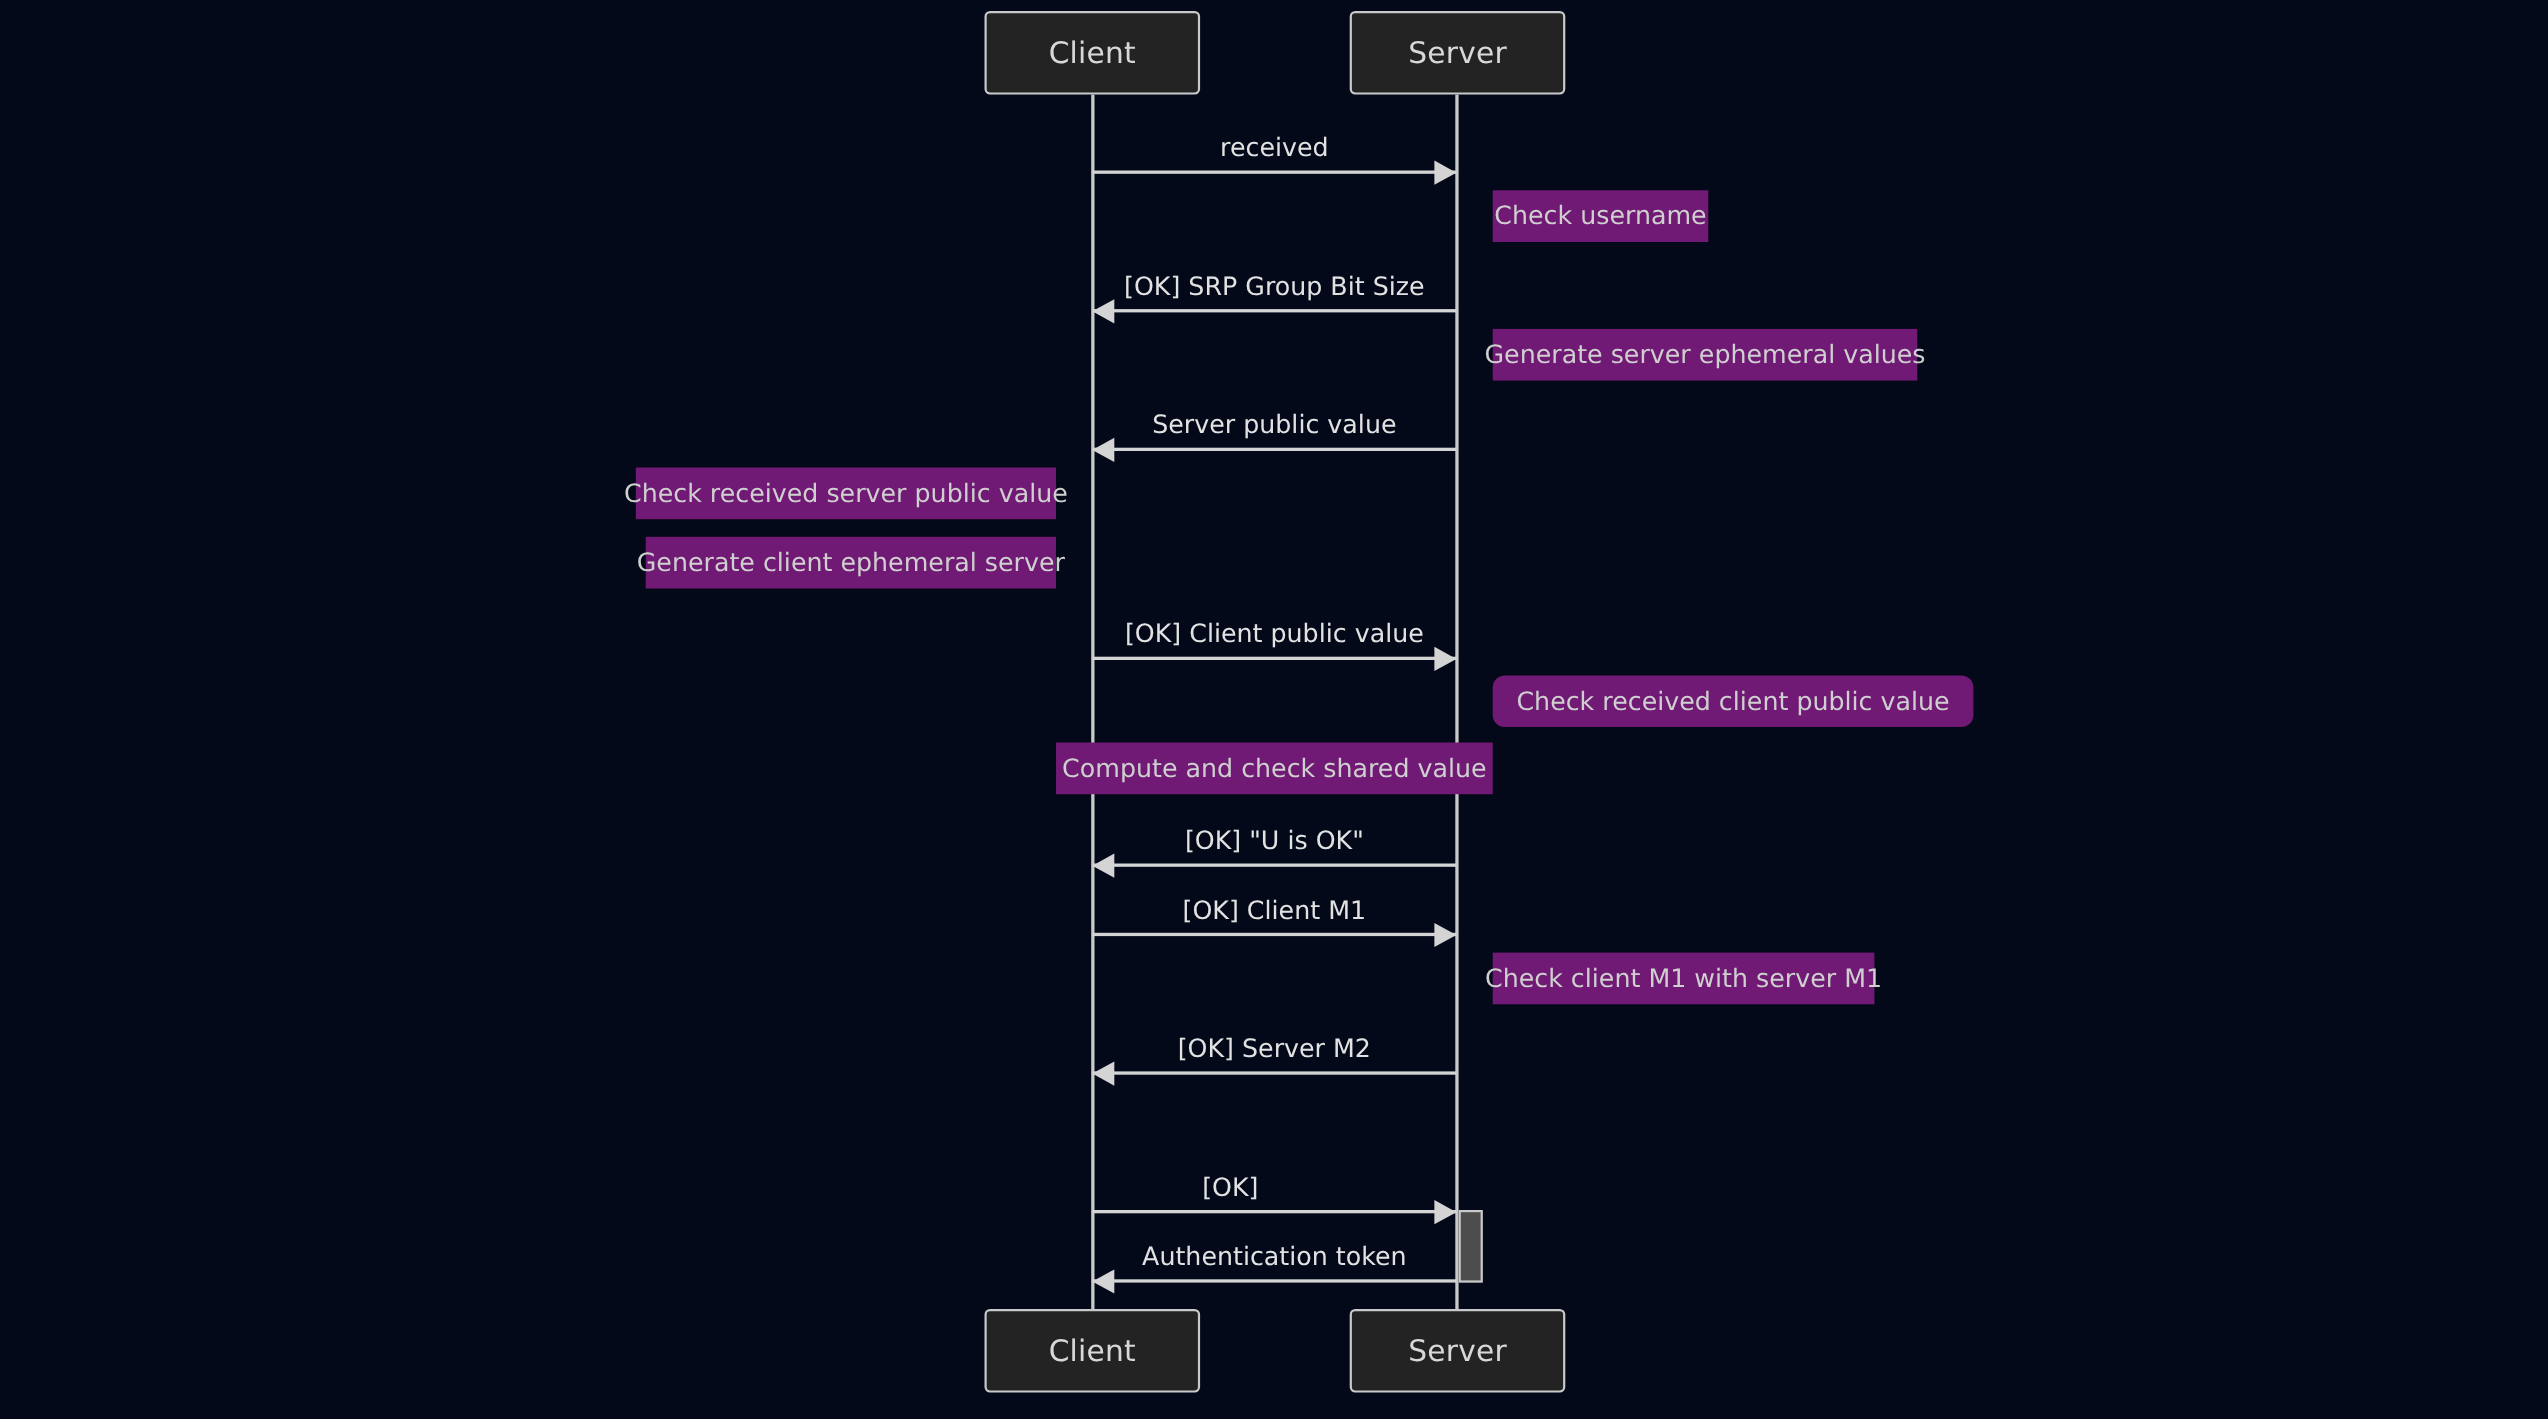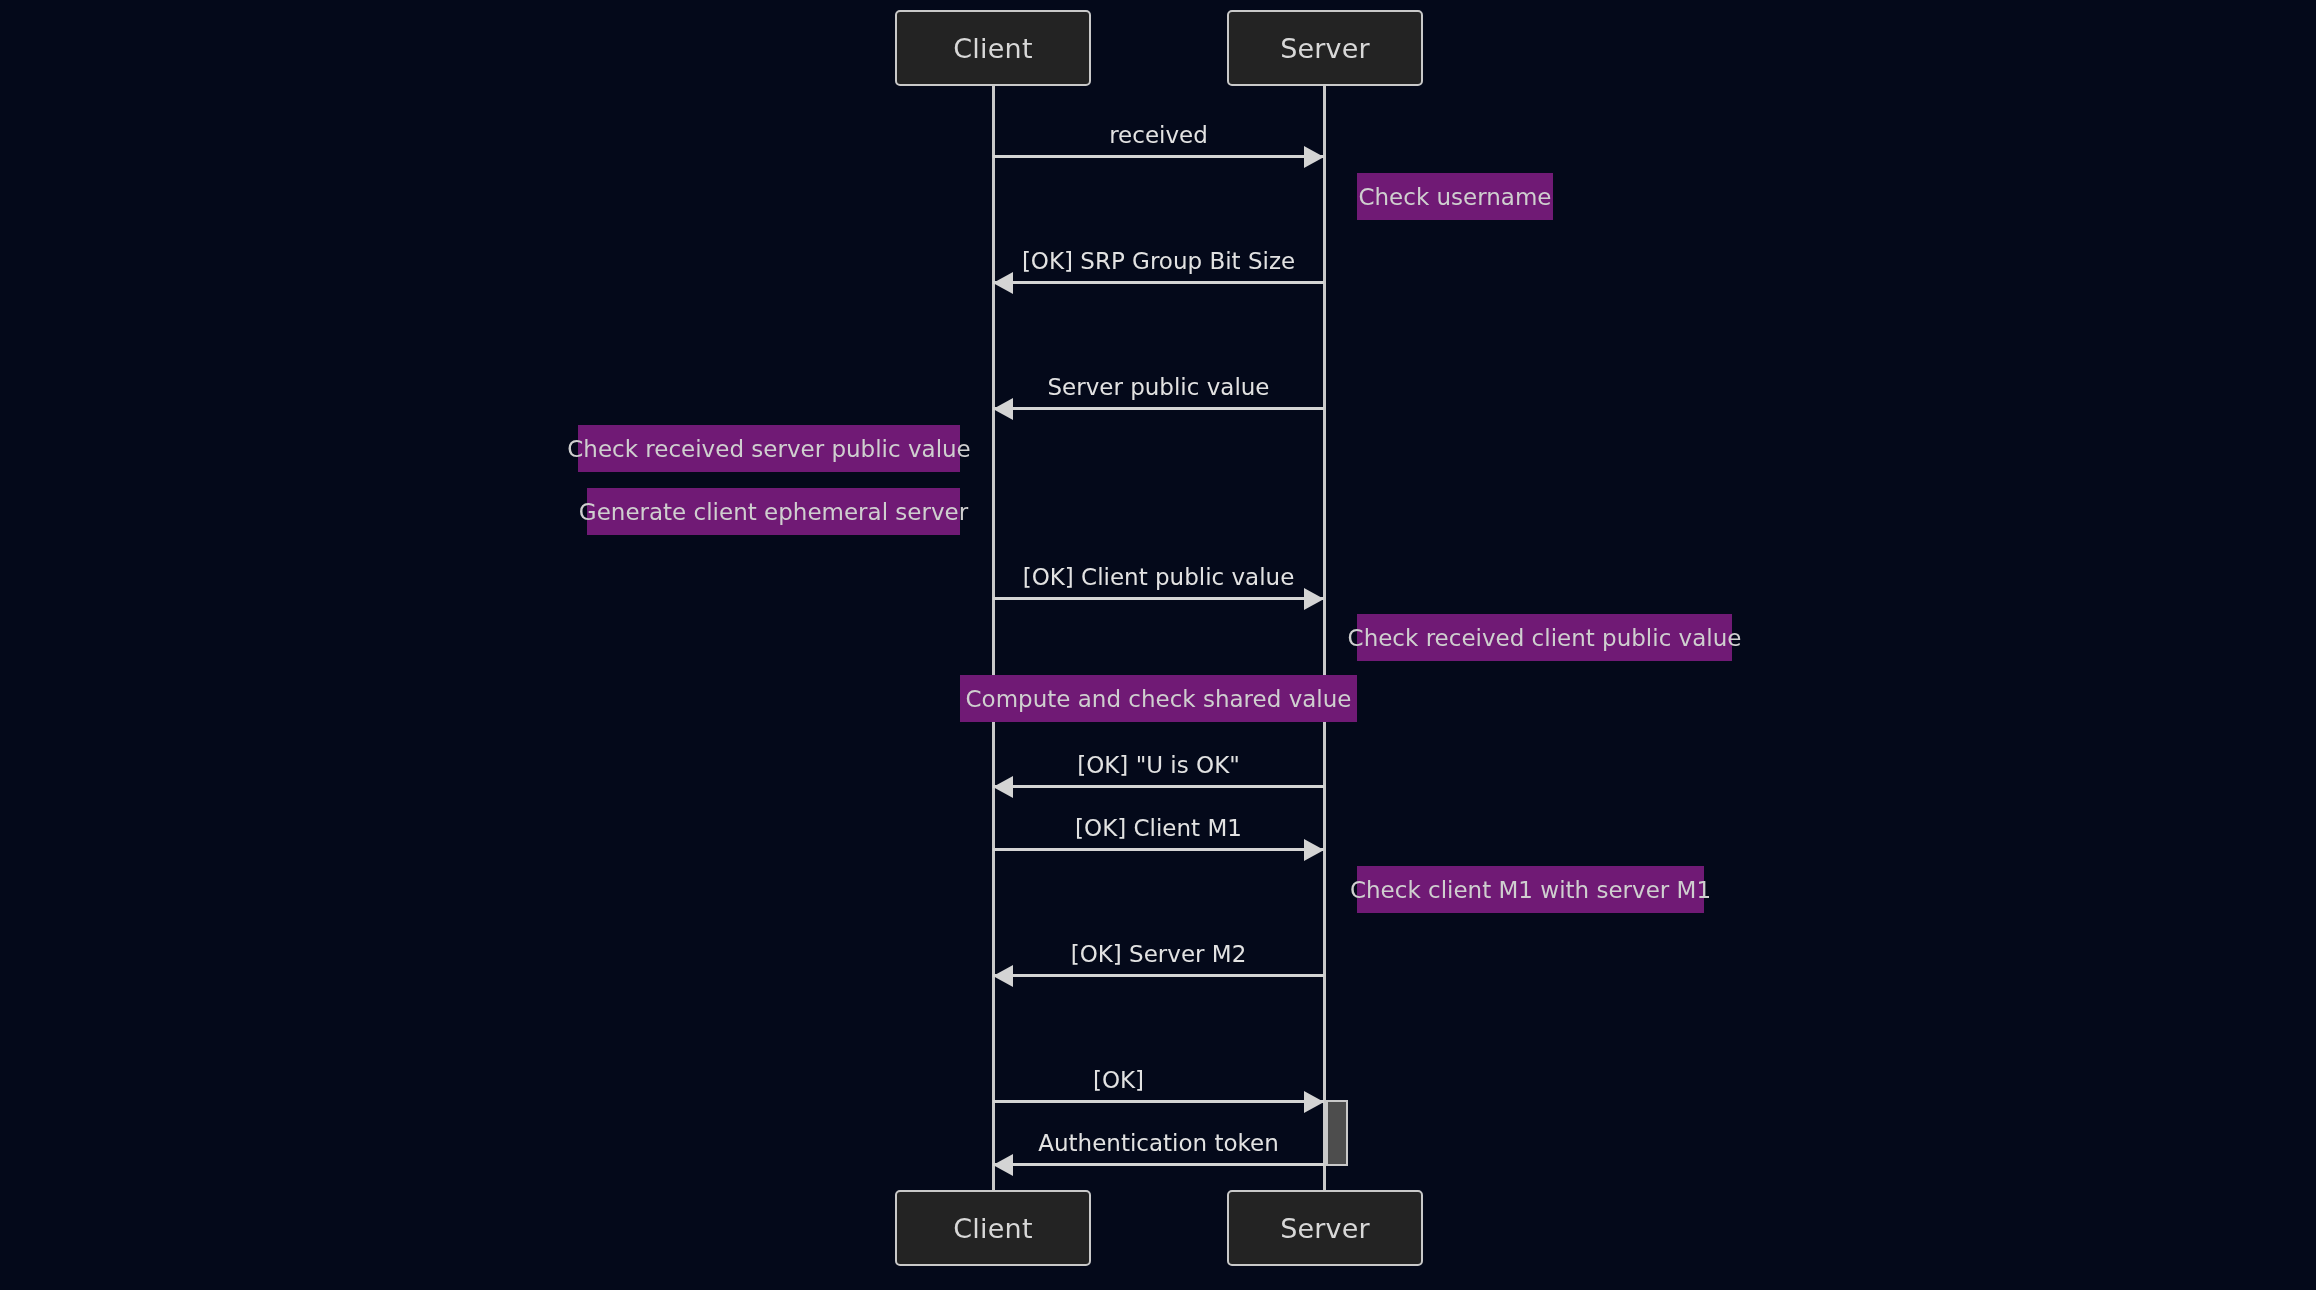--- a/index.html
+++ b/index.html
@@ -140,27 +140,30 @@
     <div class="msg-label" style="left: 993px; width: 331px; top: 941px;">[OK] Server M2</div>
     <div class="msg" style="left: 993px; top: 1100px; width: 331px;"></div>
     <div class="arrowhead right" style="top: 1091px; left: 1304px;"></div>
     <div class="msg-label" style="left: 953px; width: 331px; top: 1067px;">[OK]</div>
     <div class="msg" style="left: 993px; top: 1163px; width: 331px;"></div>
     <div class="arrowhead left" style="top: 1154px; left: 993px;"></div>
     <div class="msg-label" style="left: 993px; width: 331px; top: 1130px;">Authentication token</div>
     <div class="note" style="left: 1357px; top: 173px; width: 196px; height: 47px;">
       <span class="note-label">Check username</span>
     </div>
+    <div class="note" style="left: 1357px; top: 299px; width: 386px; height: 47px;">
+      <span class="note-label">Generate server ephemeral values</span>
+    </div>
     <div class="note" style="left: 578px; top: 425px; width: 382px; height: 47px;">
       <span class="note-label">Check received server public value</span>
     </div>
     <div class="note" style="left: 587px; top: 488px; width: 373px; height: 47px;">
       <span class="note-label">Generate client ephemeral server</span>
     </div>
-    <div class="note" style="left: 1357px; top: 614px; width: 375px; height: 47px;">
+    <div class="note" style="left: 1357px; top: 614px; width: 437px; height: 47px; border-radius: 11px;">
       <span class="note-label">Check received client public value</span>
     </div>
     <div class="note" style="left: 960px; top: 675px; width: 397px; height: 47px;">
       <span class="note-label">Compute and check shared value</span>
     </div>
     <div class="note" style="left: 1357px; top: 866px; width: 347px; height: 47px;">
       <span class="note-label">Check client M1 with server M1</span>
     </div>
   </div>
 

